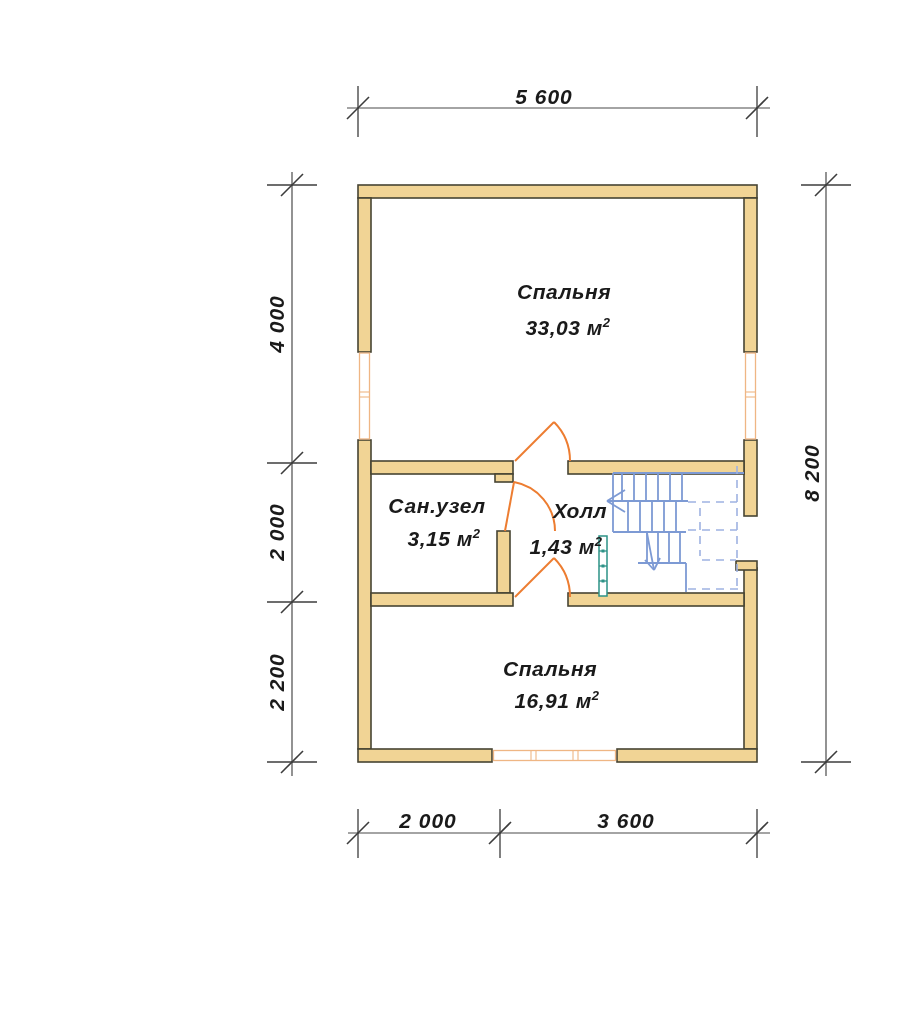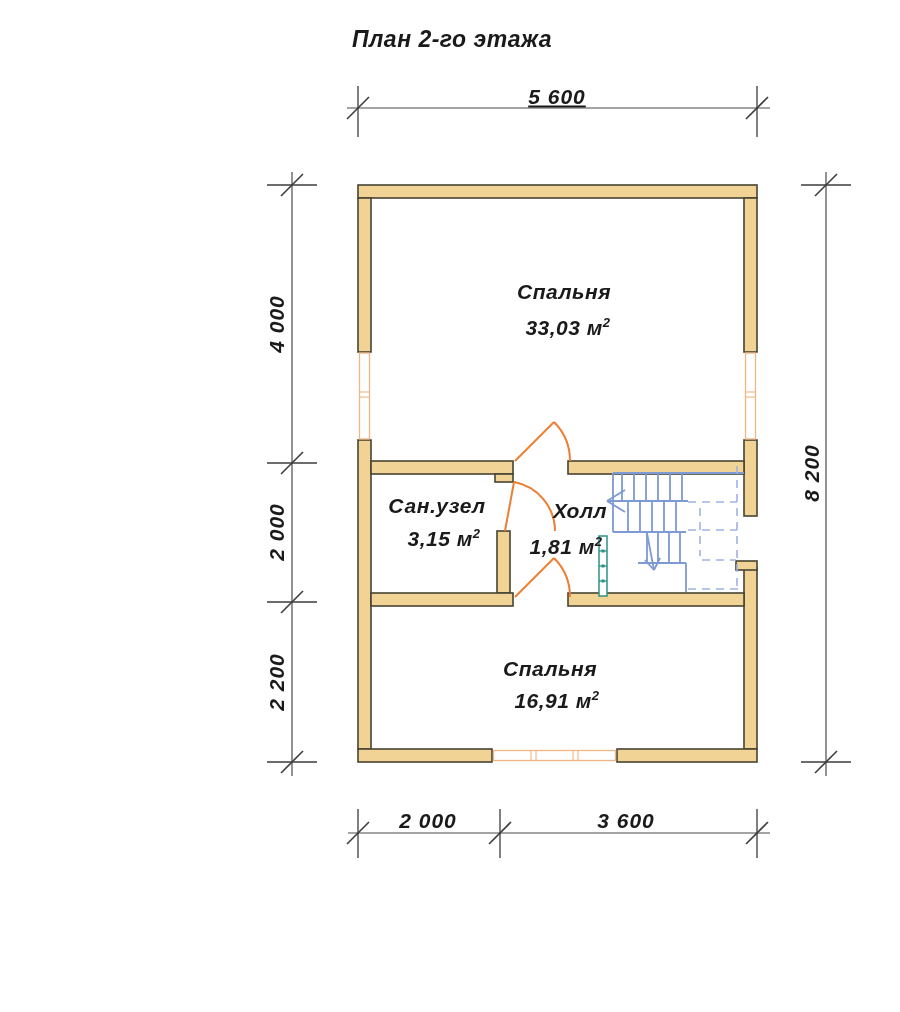--- a/index.html
+++ b/index.html
@@ -179,35 +179,34 @@
       <line class="slash" x1="281" y1="773" x2="303" y2="751"></line>
 
       <line class="dim" x1="826" y1="172" x2="826" y2="776"></line>
       <line class="tick" x1="801" y1="185" x2="851" y2="185"></line>
       <line class="tick" x1="801" y1="762" x2="851" y2="762"></line>
       <line class="slash" x1="815" y1="196" x2="837" y2="174"></line>
       <line class="slash" x1="815" y1="773" x2="837" y2="751"></line>
     </g>
   </svg>
 
-  <div class="lbl title" style="left:352px;top:28px;">План 2-го этажа</div>
-
-  <div class="lbl dimlbl" style="left:557px;top:96px;text-decoration:underline;">5 600</div>
+
+  <div class="lbl dimlbl" style="left:544px;top:96px;">5 600</div>
   <div class="lbl dimlbl" style="left:428px;top:820px;">2 000</div>
   <div class="lbl dimlbl" style="left:626px;top:820px;">3 600</div>
   <div class="lbl dimlbl rot" style="left:276px;top:324px;">4 000</div>
   <div class="lbl dimlbl rot" style="left:276px;top:532px;">2 000</div>
   <div class="lbl dimlbl rot" style="left:276px;top:682px;">2 200</div>
   <div class="lbl dimlbl rot" style="left:811px;top:473px;">8 200</div>
 
   <div class="lbl roomlbl" style="left:564px;top:291px;">Спальня</div>
   <div class="lbl roomlbl" style="left:568px;top:327px;"><span>33,03 м</span><sup>2</sup></div>
 
   <div class="lbl roomlbl" style="left:437px;top:505px;">Сан.узел</div>
   <div class="lbl roomlbl" style="left:444px;top:538px;"><span>3,15 м</span><sup>2</sup></div>
 
   <div class="lbl roomlbl" style="left:580px;top:510px;font-style:italic;">Холл</div>
-  <div class="lbl roomlbl" style="left:566px;top:546px;"><span>1,81 м</span><sup>2</sup></div>
+  <div class="lbl roomlbl" style="left:566px;top:546px;"><span>1,43 м</span><sup>2</sup></div>
 
   <div class="lbl roomlbl" style="left:550px;top:668px;">Спальня</div>
   <div class="lbl roomlbl" style="left:557px;top:700px;"><span>16,91 м</span><sup>2</sup></div>
 
 </div>
 
 </body></html>

